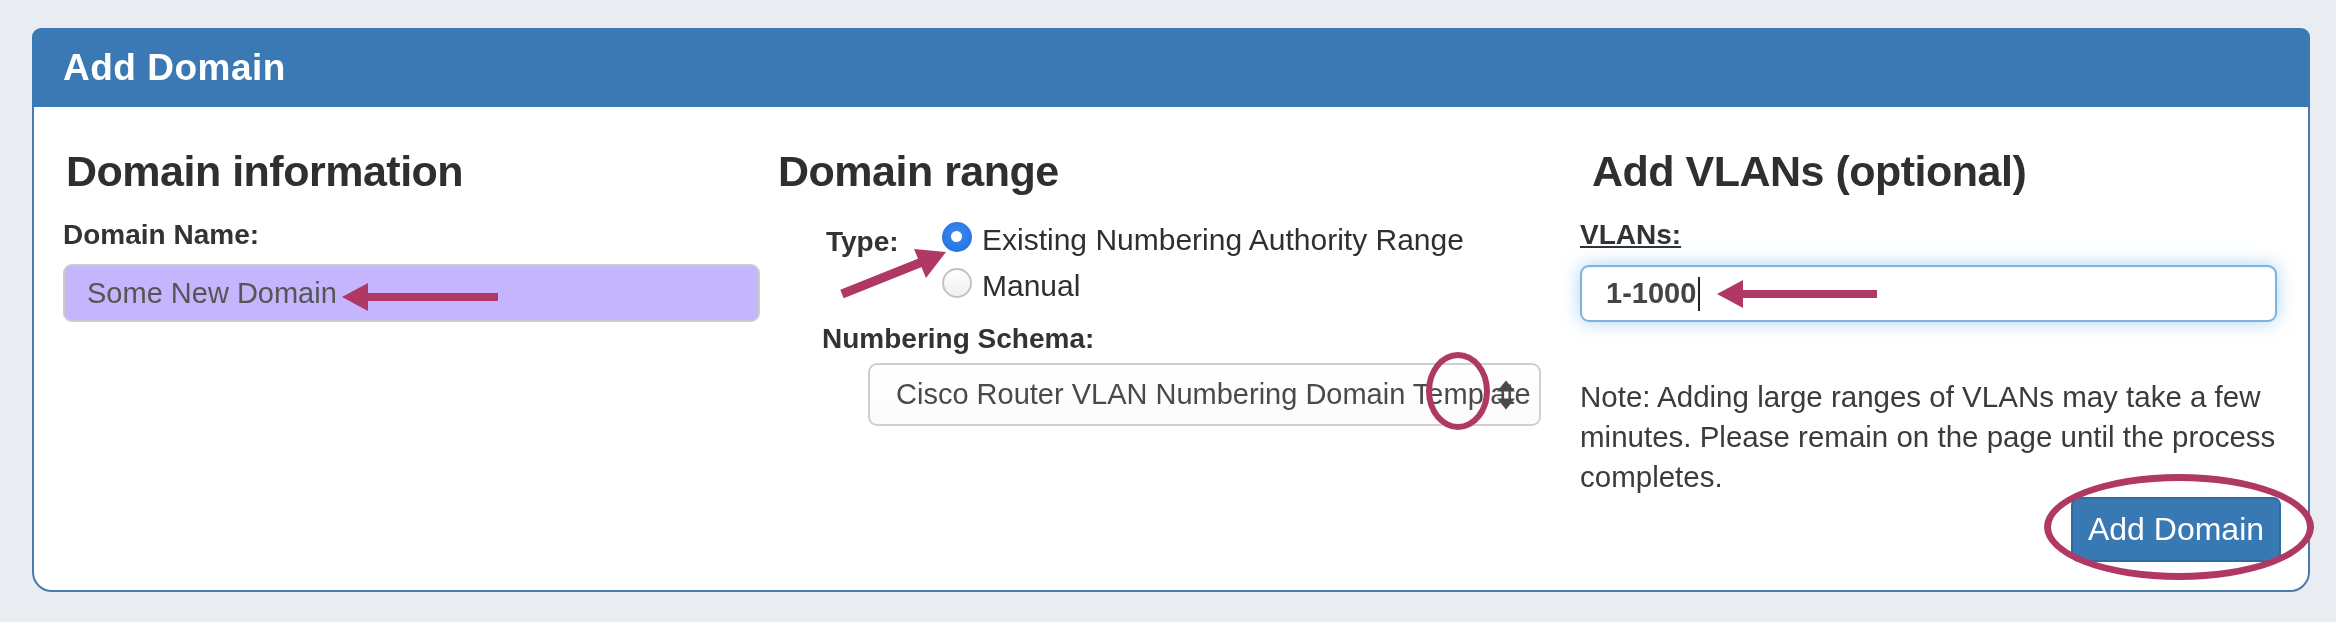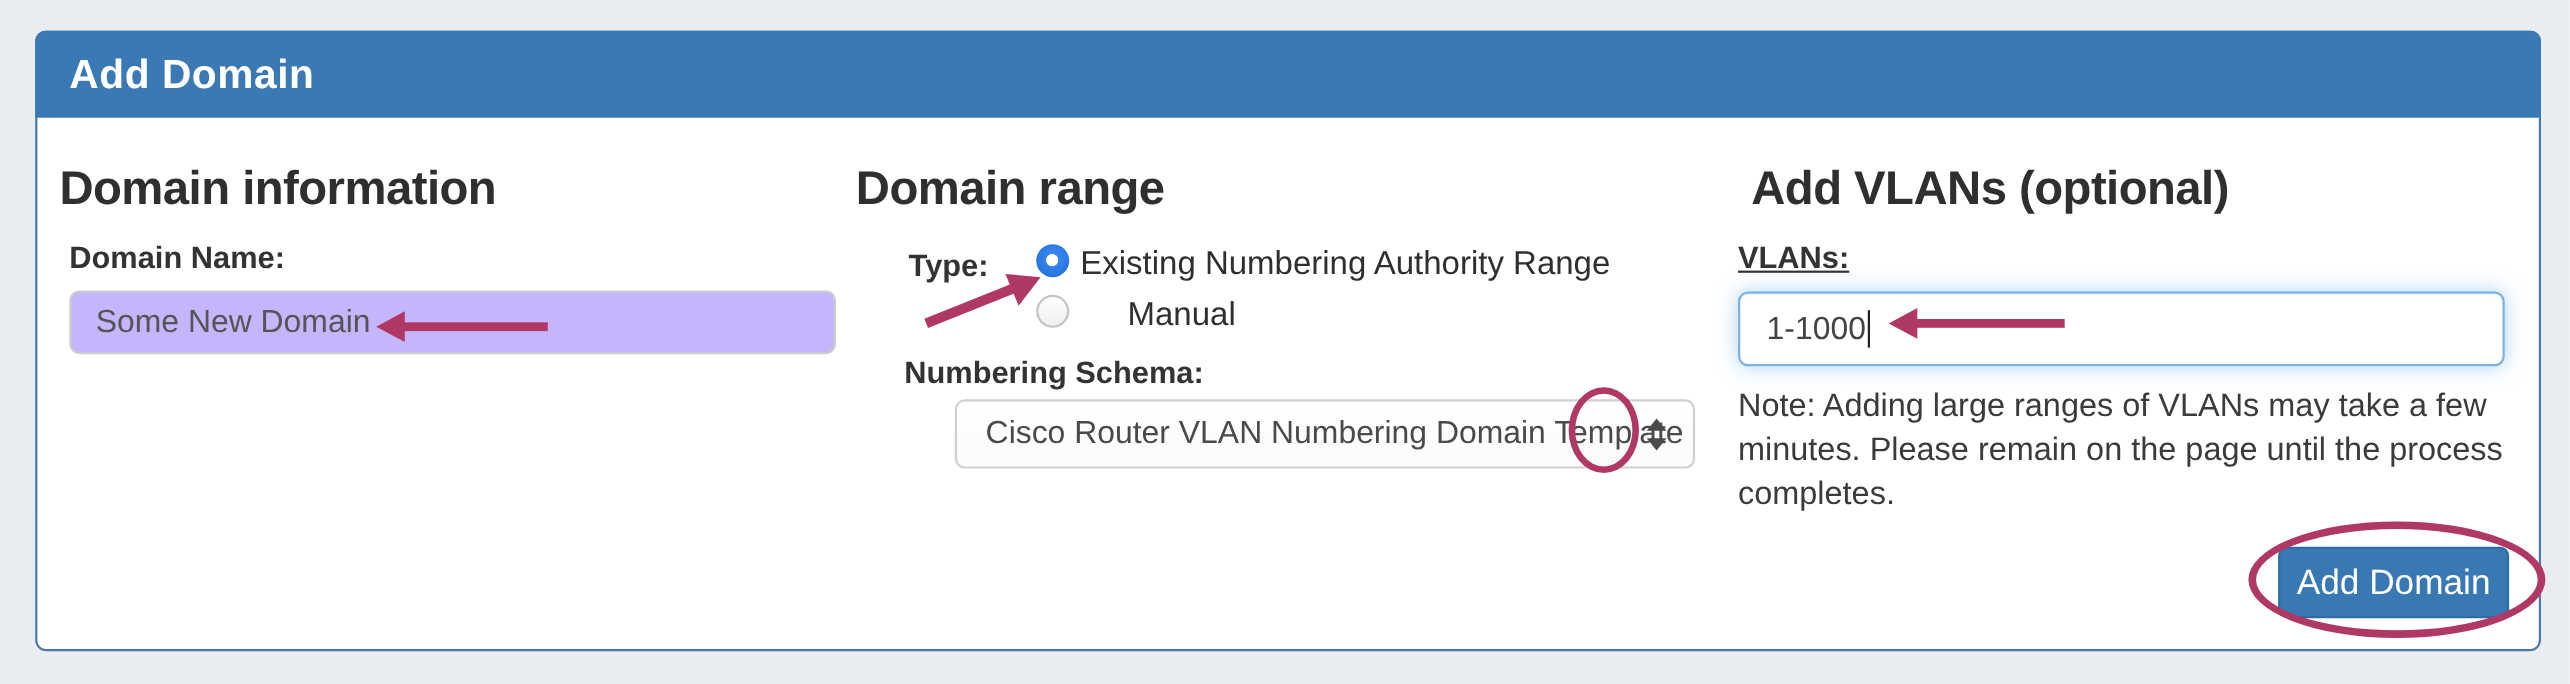--- a/index.html
+++ b/index.html
@@ -18,21 +18,21 @@
   html,body{width:2336px;height:622px;}
   body{
     font-family:"Liberation Sans","DejaVu Sans",sans-serif;
     background:var(--page-bg);
     position:relative;
     overflow:hidden;
   }
   .stage{position:absolute;left:0;top:0;width:2336px;height:622px;}
   .panel{
     position:absolute;left:32px;top:28px;width:2278px;height:564px;
-    background:#ffffff;border:2px solid var(--panel-border);border-radius:10px;
+    background:#ffffff;border:2px solid var(--panel-border);border-radius:20px;
   }
   .panel-header{
     position:absolute;left:-2px;top:-2px;width:2278px;height:79px;
     background:var(--header-bg);
     border-radius:9px 9px 0 0;
     display:flex;align-items:center;
   }
   .panel-title{
     color:#ffffff;font-size:37px;font-weight:bold;letter-spacing:.5px;
     padding-left:31px;
@@ -90,21 +90,21 @@
   }
   .select-arrows .tri-up{
     width:0;height:0;border-left:9px solid transparent;border-right:9px solid transparent;
     border-bottom:11px solid #4a4a4a;
   }
   .select-arrows .tri-down{
     width:0;height:0;border-left:9px solid transparent;border-right:9px solid transparent;
     border-top:11px solid #4a4a4a;
   }
   .note-text{
-    font-size:29.5px;color:#3b3b3b;line-height:40px;width:716px;
+    font-size:29.5px;color:#3b3b3b;line-height:40px;width:716px;margin-top:28px;
   }
   .add-domain-btn{
     background:var(--button-bg);border:2px solid var(--button-border);border-radius:8px;
     color:#fff;font-family:inherit;font-size:32px;font-weight:normal;
     width:100%;height:100%;cursor:pointer;
   }
   .ellipse-annot{
     border:6px solid var(--annotation);border-radius:50%;
     background:transparent;pointer-events:none;
   }
@@ -115,42 +115,42 @@
 <body>
 
 <div class="stage">
 
   <div class="panel">
 
     <div class="panel-header">
       <div class="panel-title">Add Domain</div>
     </div>
 
-    <div class="abs section-heading" style="left:20px;top:117px;">Domain information</div>
+    <div class="abs section-heading" style="left:32px;top:117px;">Domain information</div>
 
     <div class="abs field-label" style="left:29px;top:189px;">Domain Name:</div>
 
     <div class="abs input-wrap" style="left:29px;top:234px;width:697px;height:58px;">
       <input class="text-input" type="text" value="Some New Domain" style="">
     </div>
 
     <svg class="annot abs" style="left:308px;top:253px;" width="160" height="28" viewBox="0 0 160 28">
       <rect x="22" y="10" width="134" height="8" fill="var(--annotation)"></rect>
       <polygon points="0,14 26,0 26,28" fill="var(--annotation)"></polygon>
     </svg>
 
     <div class="abs section-heading" style="left:744px;top:117px;">Domain range</div>
 
     <div class="abs field-label" style="left:792px;top:196px;">Type:</div>
 
     <div class="abs radio selected" style="left:908px;top:192px;"></div>
     <div class="abs radio-label" style="left:948px;top:193px;">Existing Numbering Authority Range</div>
 
     <div class="abs radio unselected" style="left:908px;top:238px;"></div>
-    <div class="abs radio-label" style="left:948px;top:239px;margin-left:43px;">Manual</div>
+    <div class="abs radio-label" style="left:948px;top:239px;">Manual</div>
 
     <svg class="annot abs" style="left:802px;top:208px;" width="112" height="62" viewBox="0 0 112 62">
       <line x1="6" y1="56" x2="86" y2="24" stroke="var(--annotation)" stroke-width="9"></line>
       <polygon points="110,14 78,11 90,40" fill="var(--annotation)"></polygon>
     </svg>
 
     <div class="abs field-label" style="left:788px;top:293px;">Numbering Schema:</div>
 
     <div class="abs" style="left:834px;top:333px;width:673px;height:63px;">
       <div class="select-box">
@@ -161,21 +161,21 @@
         </span>
       </div>
     </div>
 
     <div class="abs ellipse-annot" style="left:1392px;top:322px;width:64px;height:78px;"></div>
 
     <div class="abs section-heading" style="left:1546px;top:117px;margin-left:12px;">Add VLANs (optional)</div>
 
     <div class="abs field-label" style="left:1546px;top:189px;text-decoration:underline;">VLANs:</div>
 
-    <div class="abs" style="left:1546px;top:235px;width:697px;height:68px;">
+    <div class="abs" style="left:1546px;top:235px;width:697px;height:57px;font-weight:bold;">
       <div class="vlans-input">
         <span>1-1000</span>
           <span class="caret"></span>
       </div>
     </div>
 
     <svg class="annot abs" style="left:1683px;top:250px;" width="162" height="28" viewBox="0 0 162 28">
       <rect x="22" y="10" width="138" height="8" fill="var(--annotation)"></rect>
       <polygon points="0,14 26,0 26,28" fill="var(--annotation)"></polygon>
     </svg>

